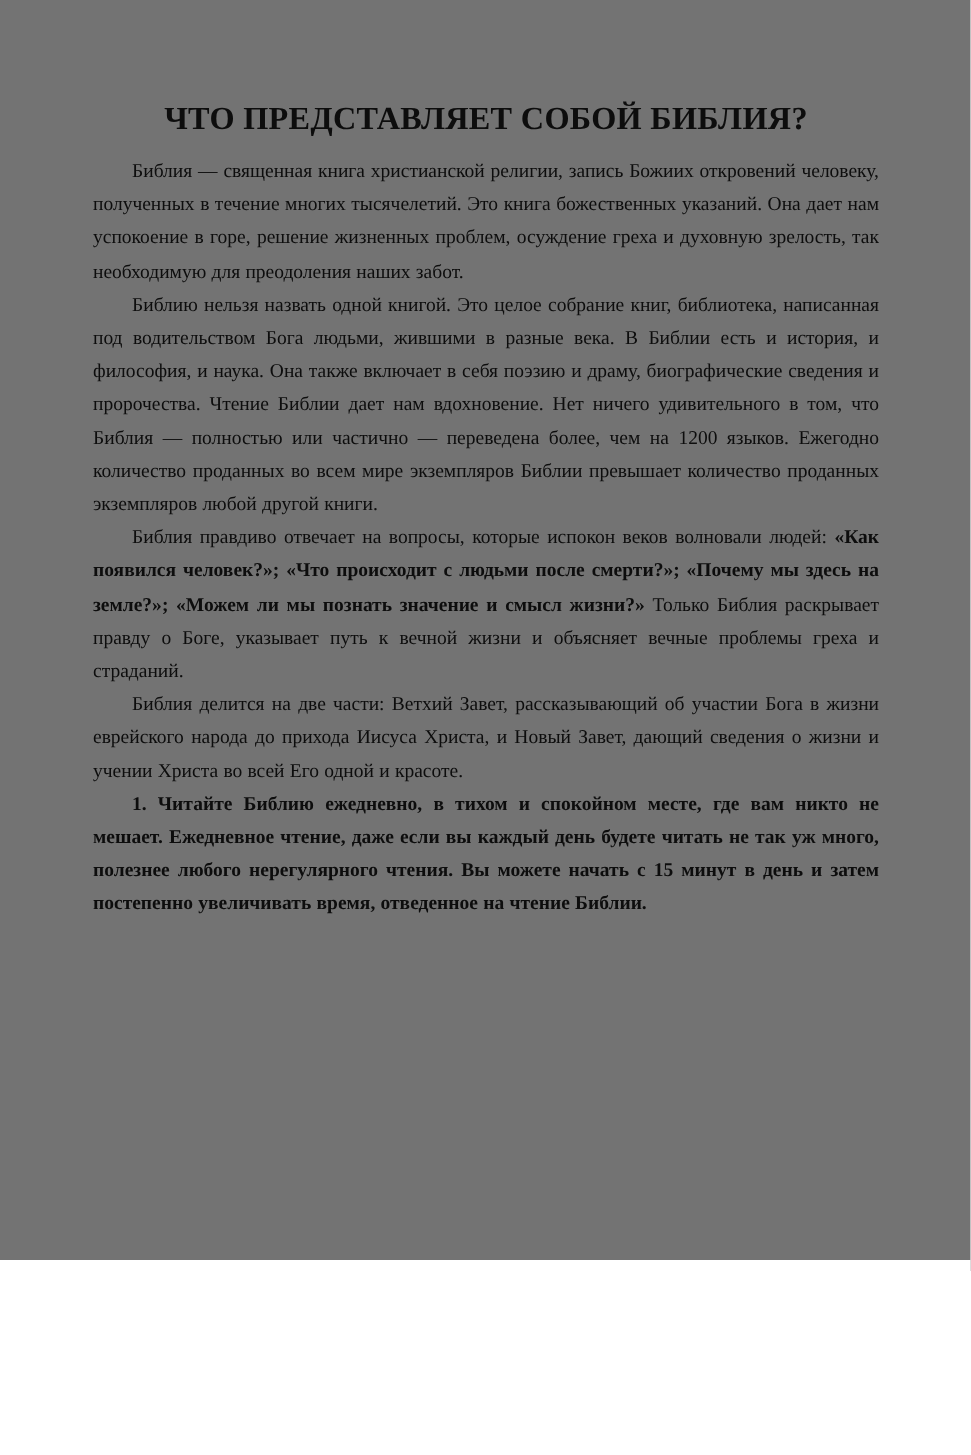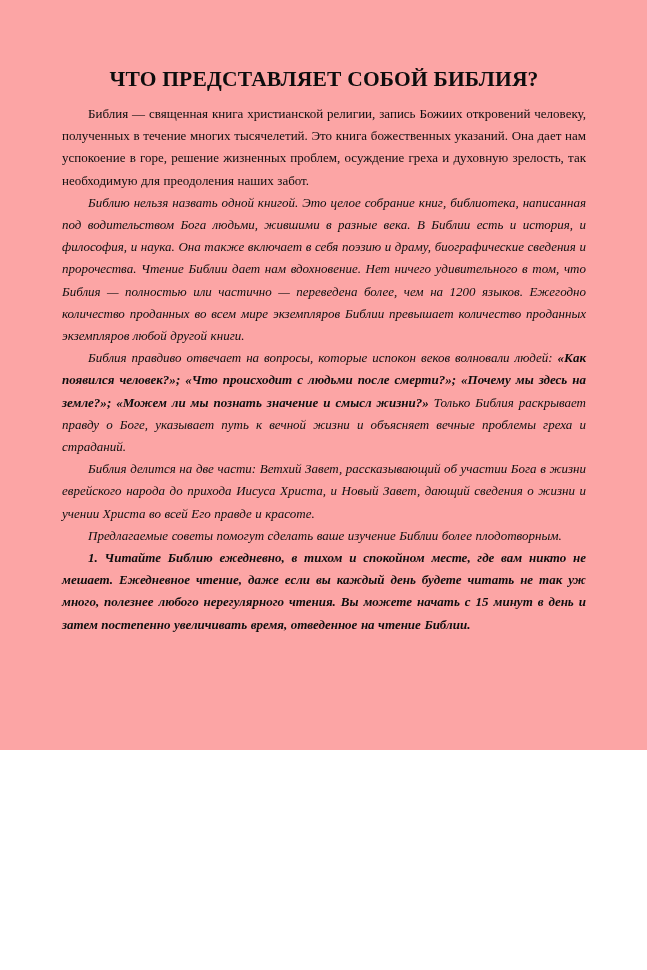--- a/index.html
+++ b/index.html
@@ -12,22 +12,22 @@
     width: 647px;
     height: 970px;
     overflow: hidden;
     font-family: "Liberation Serif", "DejaVu Serif", serif;
     color: #0d0d0d;
     -webkit-font-smoothing: antialiased;
   }
   .page {
     position: relative;
     width: 647px;
-    height: 750px;
-    background: #fca5a5;
+    height: 840px;
+    background: #737373;
     box-sizing: border-box;
     padding: 0;
   }
   .content {
     position: absolute;
     left: 62px;
     top: 0;
     width: 524px;
   }
   h1.doc-heading {
@@ -57,21 +57,20 @@
     font-size: 13px;
     line-height: 22.2px;
     text-align: justify;
     text-indent: 26px;
     text-justify: inter-word;
     hyphens: manual;
     word-spacing: 0.02em;
   }
   p.body-par + p.body-par {
     margin-top: 0;
-    font-style: italic;
   }
   .q-bold {
     font-weight: bold;
   }
   p.numbered {
     font-weight: 600;
   }
   
   .tight { word-spacing: -0.01em; }
 </style>
@@ -84,21 +83,20 @@
     <div class="heading-1-wrap">
       <h1 class="doc-heading">ЧТО ПРЕДСТАВЛЯЕТ СОБОЙ БИБЛИЯ?</h1>
     </div>
 
     <p class="body-par">Библия — священная книга христианской религии, запись Божиих откровений человеку, полученных в течение многих тысячелетий. Это книга божественных указаний. Она дает нам успокоение в горе, решение жизненных проблем, осуждение греха и духовную зрелость, так необходимую для преодоления наших забот.</p>
 
     <p class="body-par">Библию нельзя назвать одной книгой. Это  целое собрание книг, библиотека, написанная под водительством Бога людьми, жившими в разные века. В Библии есть и история, и философия, и наука. Она также включает в себя поэзию и драму, биографические сведения и пророчества. Чтение Библии дает нам вдохновение. Нет ничего удивительного в том, что Библия — полностью или частично — переведена более, чем на 1200 языков. Ежегодно количество проданных во всем мире экземпляров Библии  превышает количество проданных экземпляров любой другой книги.</p>
 
     <p class="body-par tight"><span>Библия правдиво отвечает на вопросы, которые испокон веков волновали людей: </span><span class="q-bold">«Как появился человек?»</span><span class="q-bold">; </span><span class="q-bold">«Что происходит с людьми после смерти?»</span><span class="q-bold">; </span><span class="q-bold">«Почему мы здесь на земле?»</span><span class="q-bold">; </span><span class="q-bold">«Можем ли мы познать значение и смысл жизни?»</span><span> Только Библия раскрывает правду о Боге, указывает путь к вечной жизни и объясняет вечные проблемы греха и страданий.</span></p>
 
-    <p class="body-par">Библия делится на две части: Ветхий Завет, рассказывающий об участии Бога в жизни еврейского народа до прихода Иисуса Христа, и Новый Завет, дающий сведения о жизни и учении Христа во всей Его правде и красоте.</p>
+    <p class="body-par">Библия делится на две части: Ветхий Завет, рассказывающий об участии Бога в жизни еврейского народа до прихода Иисуса Христа, и Новый Завет, дающий сведения о жизни и учении Христа во всей Его одной и красоте.</p>
 
 
-    <p class="body-par">Предлагаемые советы помогут сделать ваше изучение Библии более плодотворным.</p>
 
     <p class="body-par numbered">1. Читайте Библию ежедневно, в тихом и спокойном месте, где вам никто не мешает. Ежедневное чтение, даже если вы каждый день будете читать не так уж много, полезнее любого нерегулярного чтения. Вы можете начать с 15 минут в день и затем постепенно увеличивать время, отведенное на чтение Библии.</p>
 
   </div>
 </div>
 
 </body></html>

